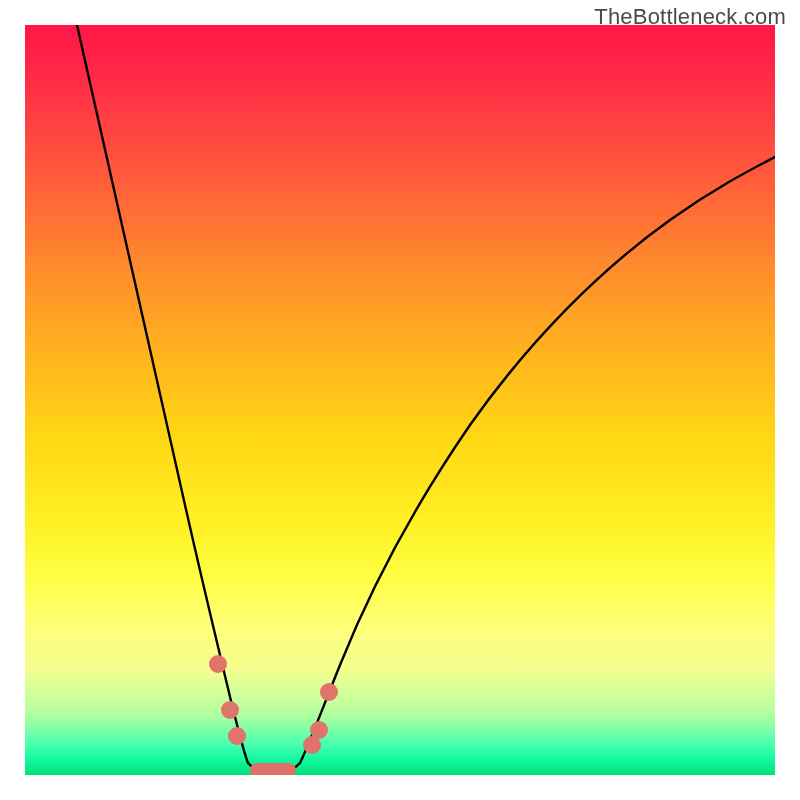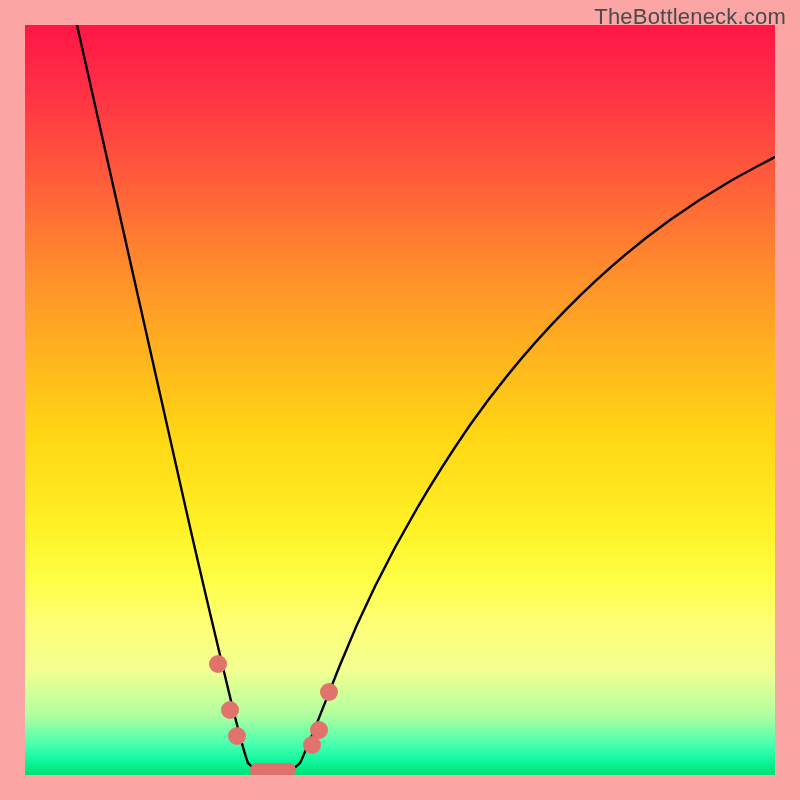--- a/index.html
+++ b/index.html
@@ -8,21 +8,21 @@
     width: 800px;
     height: 800px;
     background: #000;
     font-family: Arial, Helvetica, sans-serif;
     overflow: hidden;
   }
   .stage {
     position: relative;
     width: 800px;
     height: 800px;
-    background: #fca5a5;
+    background: #ffffff;
   }
   .watermark {
     position: absolute;
     top: 4px;
     right: 14px;
     color: #4a4a4a;
     font-size: 22px;
     font-weight: 500;
     letter-spacing: 0.2px;
     z-index: 30;

